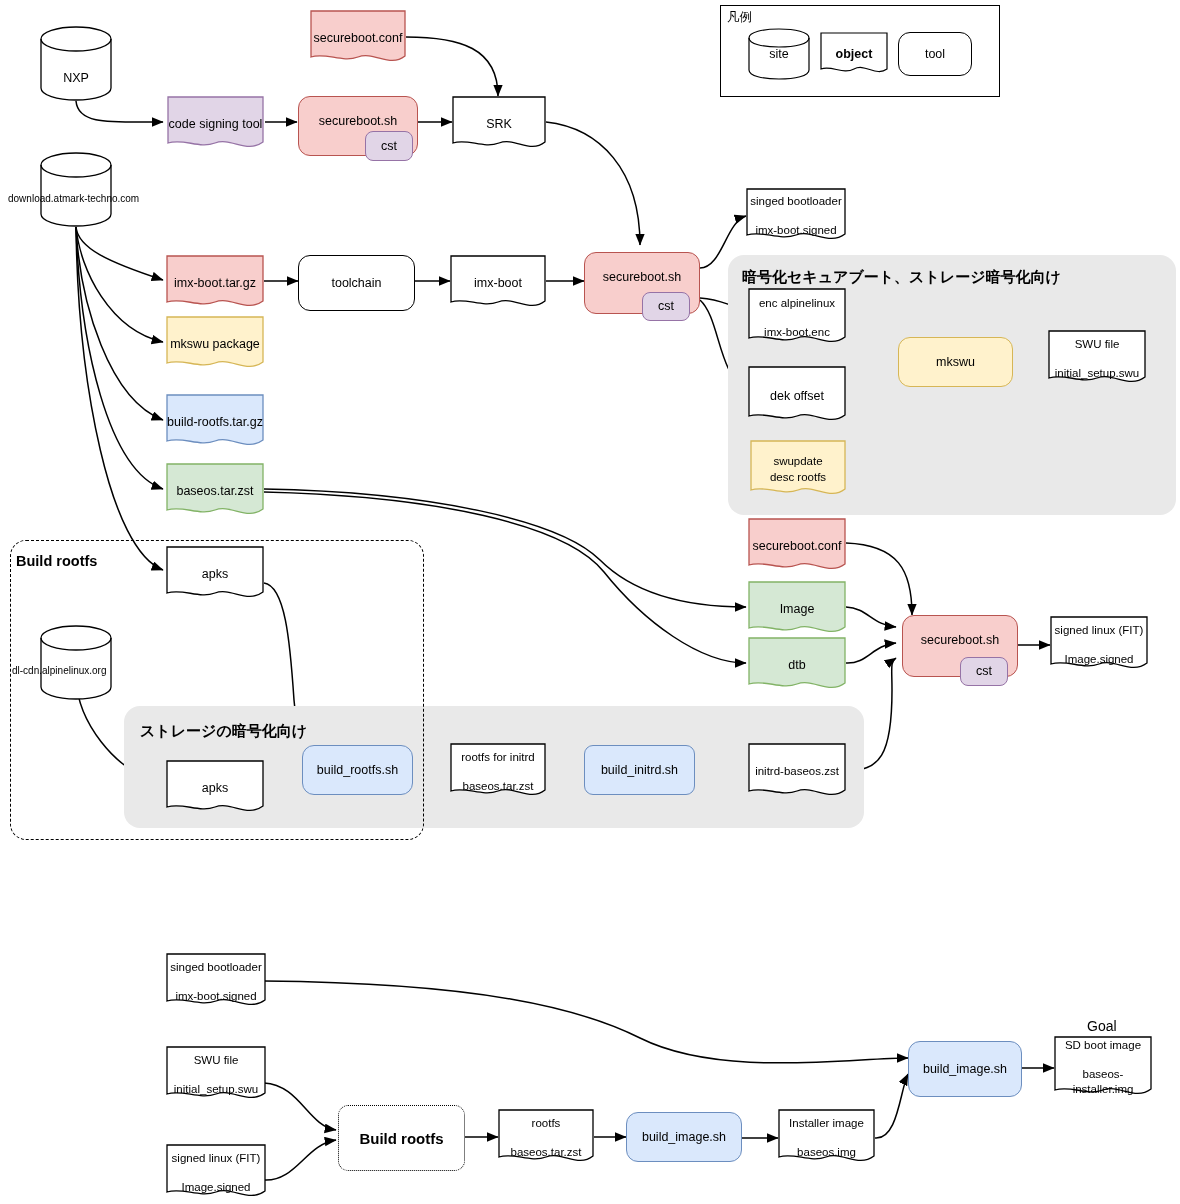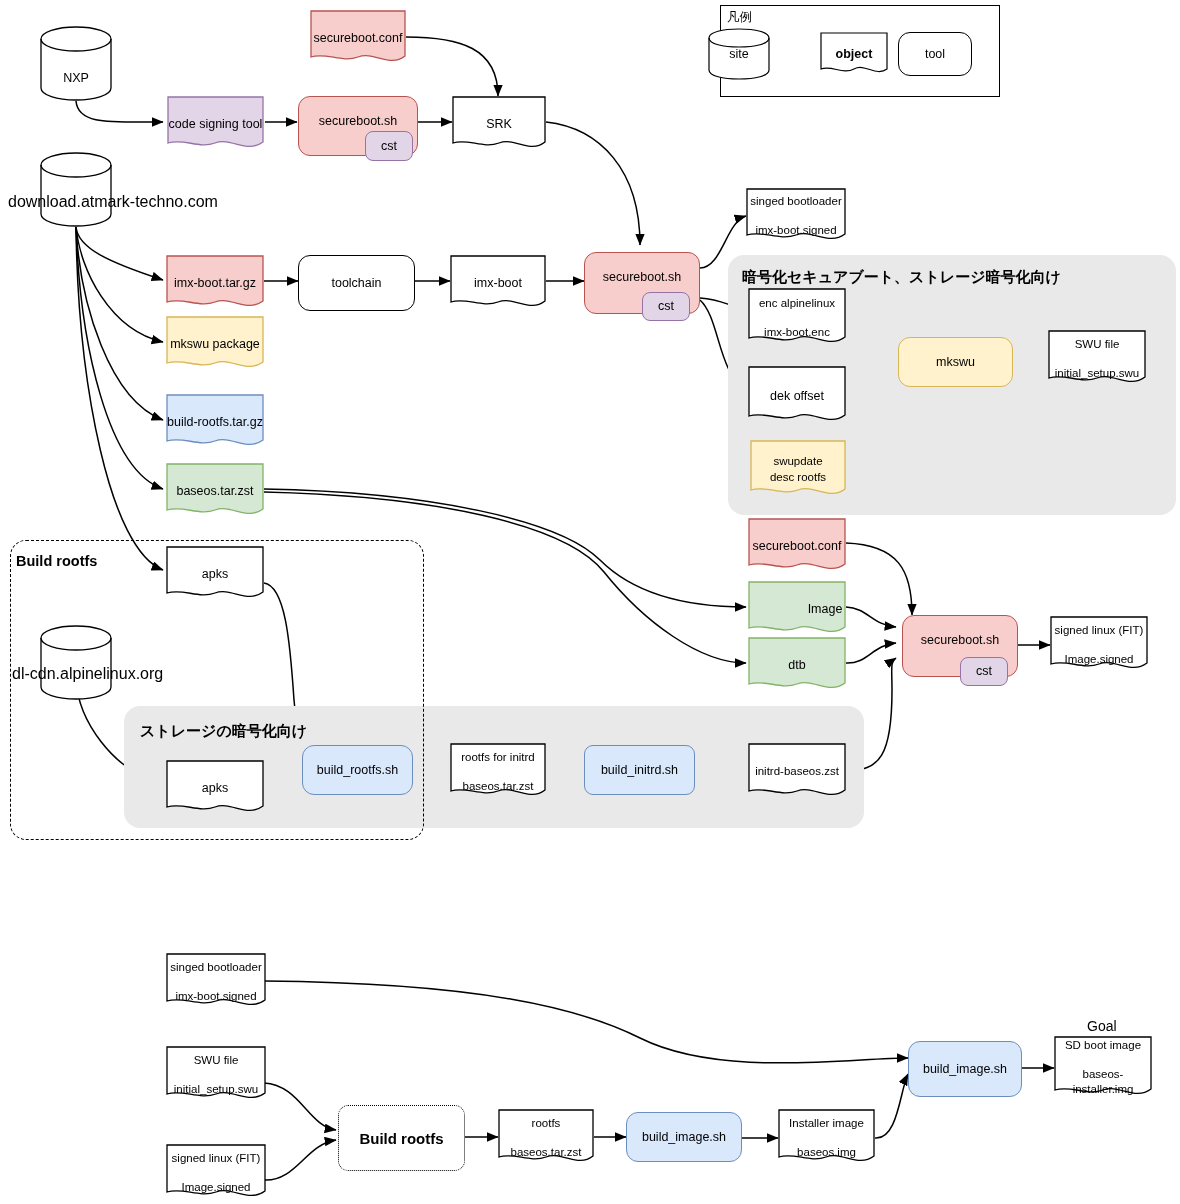--- a/index.html
+++ b/index.html
@@ -33,21 +33,21 @@
   .region{position:absolute;box-sizing:border-box;}
   .region.gray{background:#e9e9e9;border-radius:16px;}
   .region.dashed{border:1.6px dashed #000;border-radius:16px;background:transparent;}
   .region.dotted-sq{border:1.6px dotted #000;border-radius:10px;background:transparent;}
   .region-title{position:absolute;font-weight:bold;font-size:14.5px;white-space:nowrap;}
   .region-title.jp{font-size:15px;}
 
   .legend-box{position:absolute;border:1.4px solid #000;background:#fff;box-sizing:border-box;}
   .legend-label{position:absolute;font-size:12.5px;}
 
-  .plain-text{position:absolute;font-size:16px;white-space:nowrap;}
+  .plain-text{position:absolute;font-size:10px;white-space:nowrap;}
   .goal-text{position:absolute;font-size:14px;white-space:nowrap;}
 </style>
 </head>
 <body>
 
 <div id="stage">
 
   <svg id="wires" viewBox="0 0 1180 1204">
     <defs>
       <marker id="ah" markerWidth="9" markerHeight="9" refX="7.6" refY="3.2" orient="auto" markerUnits="strokeWidth">
@@ -141,21 +141,21 @@
 
   <div class="region gray" style="left:124px;top:706px;width:740px;height:122px;"></div>
   <div class="region-title jp" style="left:140px;top:722px;">ストレージの暗号化向け</div>
 
   <div class="region dashed" style="left:10px;top:540px;width:414px;height:300px;"></div>
   <div class="region-title" style="left:16px;top:553px;">Build rootfs</div>
 
   <div class="legend-box" style="left:720px;top:5px;width:280px;height:92px;"></div>
   <div class="legend-label" style="left:727px;top:9px;">凡例</div>
 
-  <div class="cyl" style="left:708px;top:28px;width:62px;height:52px;">
+  <div class="cyl" style="left:748px;top:28px;width:62px;height:52px;">
     <svg viewBox="0 0 62 52" preserveAspectRatio="none">
       <path d="M1,10 C1,4 15,1 31,1 C47,1 61,4 61,10 L61,42 C61,48 47,51 31,51 C15,51 1,48 1,42 Z" fill="#fff" stroke="#000" stroke-width="1.2"></path>
       <path d="M1,10 C1,16 15,19 31,19 C47,19 61,16 61,10" fill="none" stroke="#000" stroke-width="1.2"></path>
     </svg>
     <div class="lbl">
         <span>site</span>
       </div>
   </div>
 
   <div class="doc" style="left:820px;top:32px;width:68px;height:44px;font-weight:bold;">
@@ -346,21 +346,21 @@
     </svg>
     <div class="lbl" style="padding-bottom:10px;">
         <span class="ln">secureboot.conf</span>
       </div>
   </div>
 
   <div class="doc" style="left:748px;top:581px;width:98px;height:56px;">
     <svg viewBox="0 0 98 56" preserveAspectRatio="none">
       <path d="M1,1 L97,1 L97,46 C81,58 65,41 49,47 C33,53 17,42 1,47 Z" fill="#d5e8d4" stroke="#82b366" stroke-width="1.3"></path>
     </svg>
-    <div class="lbl" style="padding-bottom:10px;margin-left:28px;">
+    <div class="lbl" style="padding-bottom:10px;">
         <span class="ln">Image</span>
       </div>
   </div>
 
   <div class="doc" style="left:748px;top:637px;width:98px;height:56px;">
     <svg viewBox="0 0 98 56" preserveAspectRatio="none">
       <path d="M1,1 L97,1 L97,46 C81,58 65,41 49,47 C33,53 17,42 1,47 Z" fill="#d5e8d4" stroke="#82b366" stroke-width="1.3"></path>
     </svg>
     <div class="lbl" style="padding-bottom:10px;">
         <span class="ln">dtb</span>

